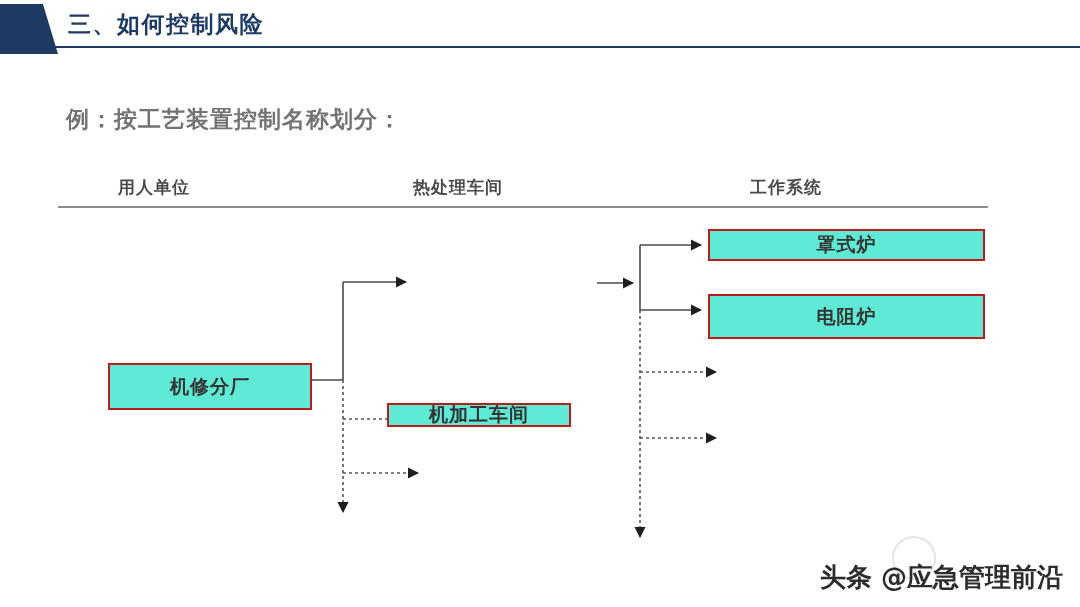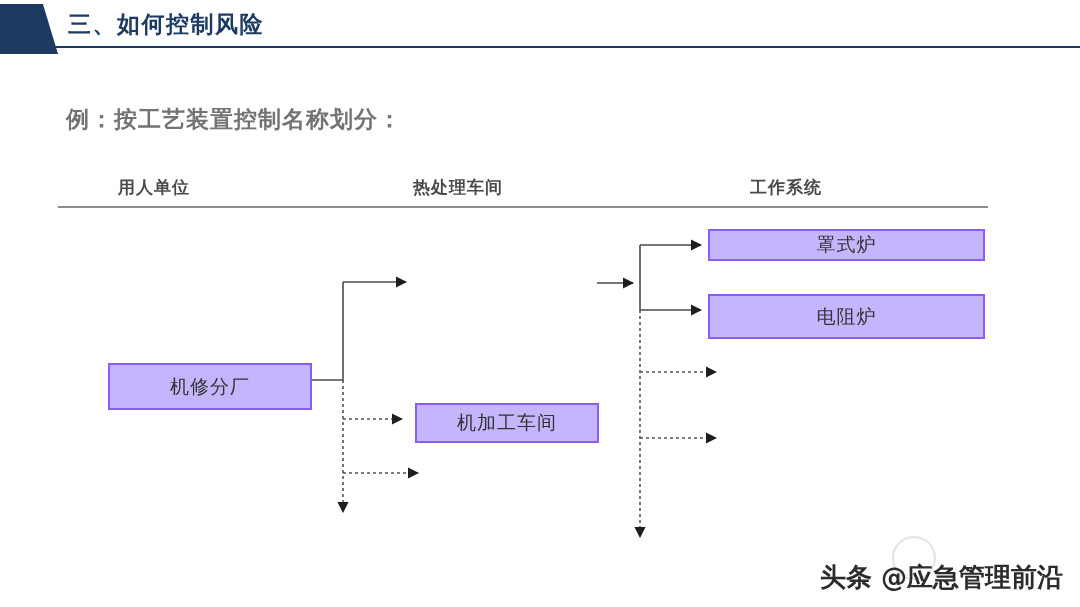--- a/index.html
+++ b/index.html
@@ -95,35 +95,35 @@
     position: absolute;
     left: 0;
     top: 0;
     width: 1080px;
     height: 607px;
   }
 
   .node {
     position: absolute;
     box-sizing: border-box;
-    border: 2px solid #8b5cf6;
-    background: #c4b5fd;
+    border: 2px solid #b91c1c;
+    background: #5eead4;
     display: flex;
     align-items: center;
     justify-content: center;
     font-size: 19px;
-    font-weight: normal;
+    font-weight: bold;
     color: #333333;
     letter-spacing: 1px;
     white-space: nowrap;
   }
 
   .node-jxfc  { left: 108px;  top: 363px; width: 204px; height: 47px; }
   .node-rclcj { left: 413px; top: 267px; width: 184px; height: 32px; }
-  .node-jjgcj { left: 415px; top: 403px; width: 184px; height: 40px; }
+  .node-jjgcj { left: 387px; top: 403px; width: 184px; height: 24px; }
   .node-zsl   { left: 708px; top: 229px; width: 277px; height: 32px; }
   .node-dzl   { left: 708px; top: 294px; width: 277px; height: 45px; }
 
   
   .connectors {
     position: absolute;
     left: 0;
     top: 0;
     width: 1080px;
     height: 607px;

